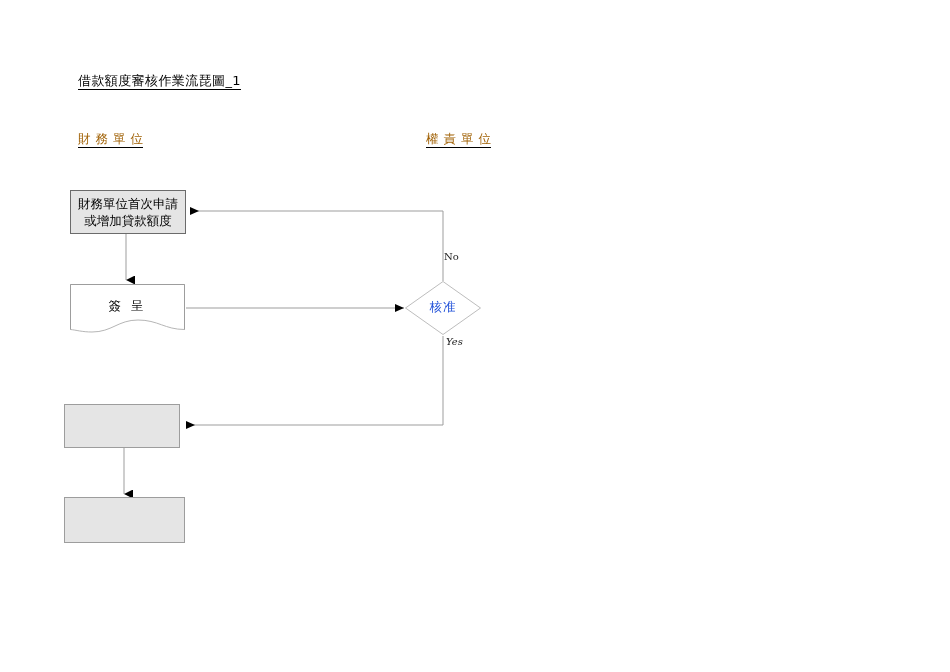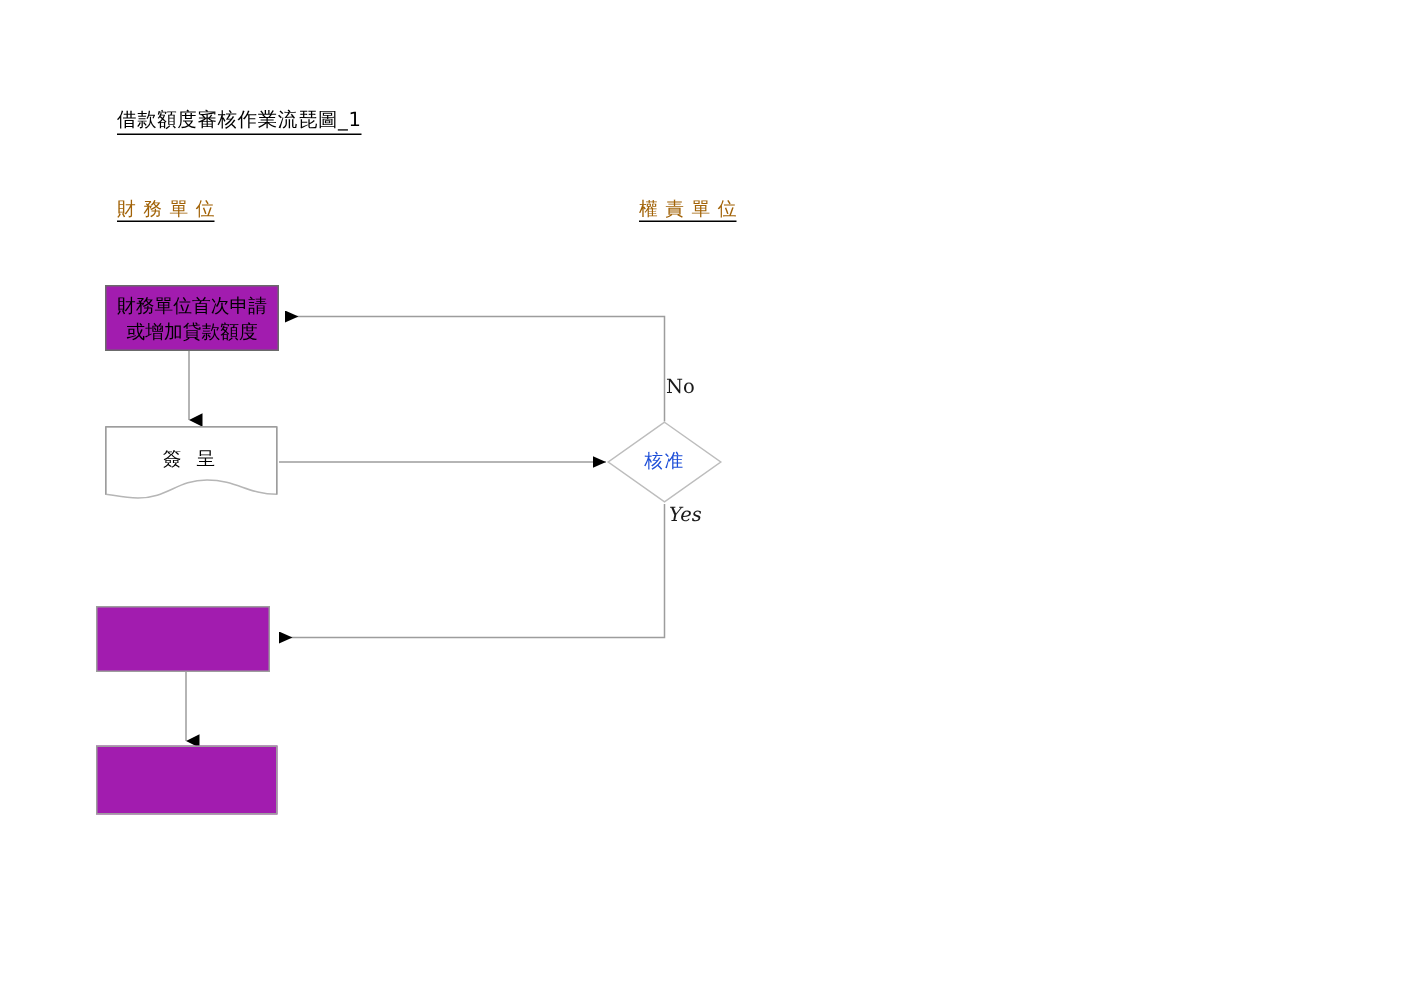--- a/index.html
+++ b/index.html
@@ -32,21 +32,21 @@
     line-height:15px;
     letter-spacing:0.5px;
   }
   .colhead.left{left:78px; top:131px;}
   .colhead.right{left:390px; top:131px;margin-left:36px;}
 
   
   .node{
     box-sizing:border-box;
     border:1px solid #9d9d9d;
-    background:#a21caf;
+    background:#e5e5e5;
     display:flex;
     align-items:center;
     justify-content:center;
     text-align:center;
     font-size:12.5px;
     color:#000;
     line-height:17px;
   }
   .node.dark{border-color:#6b6b6b;}
 
@@ -71,21 +71,21 @@
     position:absolute; left:0; top:18px; width:76px;
     text-align:center; font-size:12.5px; color:#1d4ed8;
     letter-spacing:1px;
   }
 
   #node-blank-1{ left:64px; top:404px; width:116px; height:44px; }
   #node-blank-2{ left:64px; top:497px; width:121px; height:46px; }
 
   
   .branch-label{
-    font-size:13px; color:#1a1a1a;
+    font-size:10px; color:#1a1a1a;
     font-family:"DejaVu Serif","Liberation Serif",serif;
     white-space:nowrap;
   }
   #label-no{ left:444px; top:251px; }
   #label-yes{ left:446px; top:336px;font-style:italic; }
 
   svg{overflow:visible;}
 </style>
 </head>
 <body>

